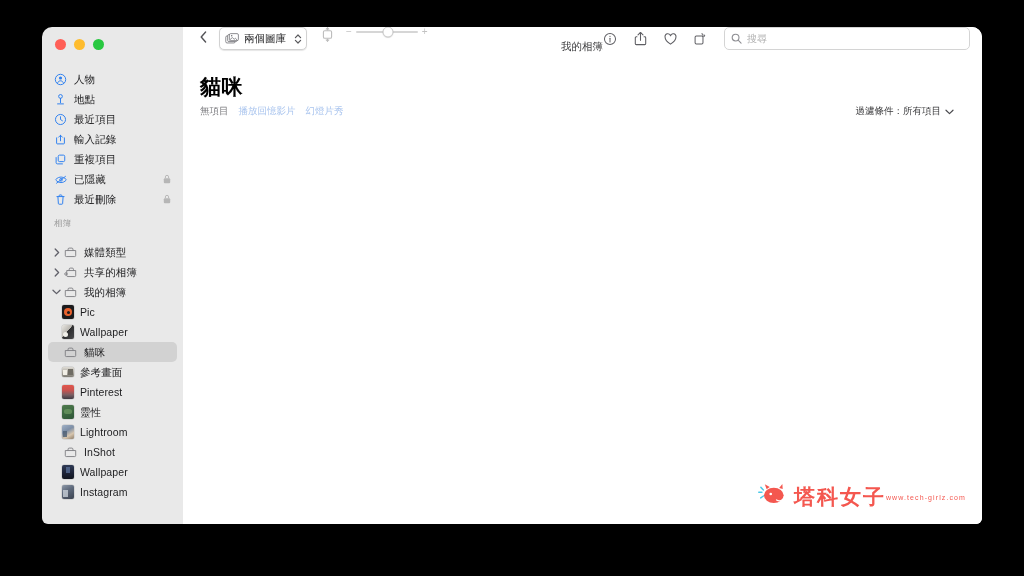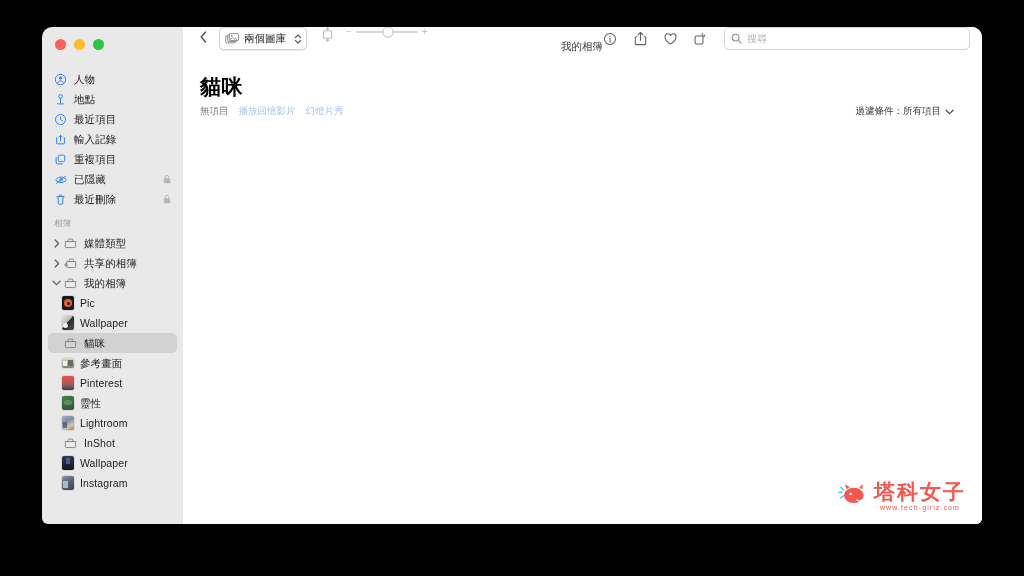--- a/index.html
+++ b/index.html
@@ -96,21 +96,21 @@
   .sb-lock {
     position: absolute;
     right: 6px;
     top: 50%;
     transform: translateY(-50%);
   }
 
   .sb-section-title {
     font-size: 8.5px;
     color: #9a9a9a;
-    margin: 9px 0 3px 12px;
+    margin: 9px 0 12px 12px;
     letter-spacing: .3px;
   }
 
   .twisty {
     width: 9px;
     flex: 0 0 9px;
     margin-right: 1px;
     display: flex;
     align-items: center;
     justify-content: center;
@@ -305,21 +305,21 @@
 
   
   #watermark {
     position: absolute;
     right: 16px;
     bottom: 12px;
     display: flex;
     align-items: center;
     gap: 5px;
   }
-  .wm-text-wrap { display: flex; flex-direction: column; align-items: center; }
+  .wm-text-wrap { display: flex; flex-direction: row; align-items: center; }
   .wm-main {
     font-size: 21px;
     font-weight: bold;
     color: #f4574f;
     letter-spacing: 2px;
     line-height: 1;
   }
   .wm-sub {
     font-size: 7px;
     color: #f4574f;

